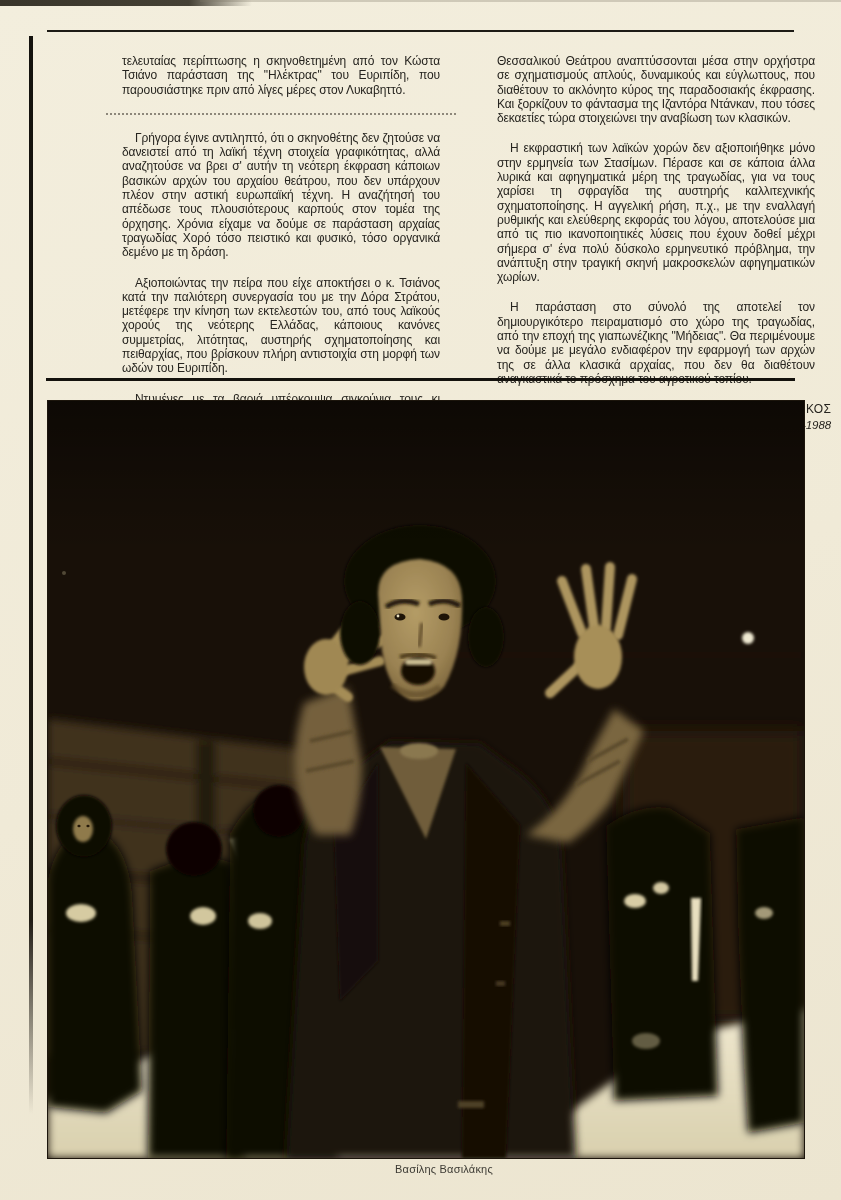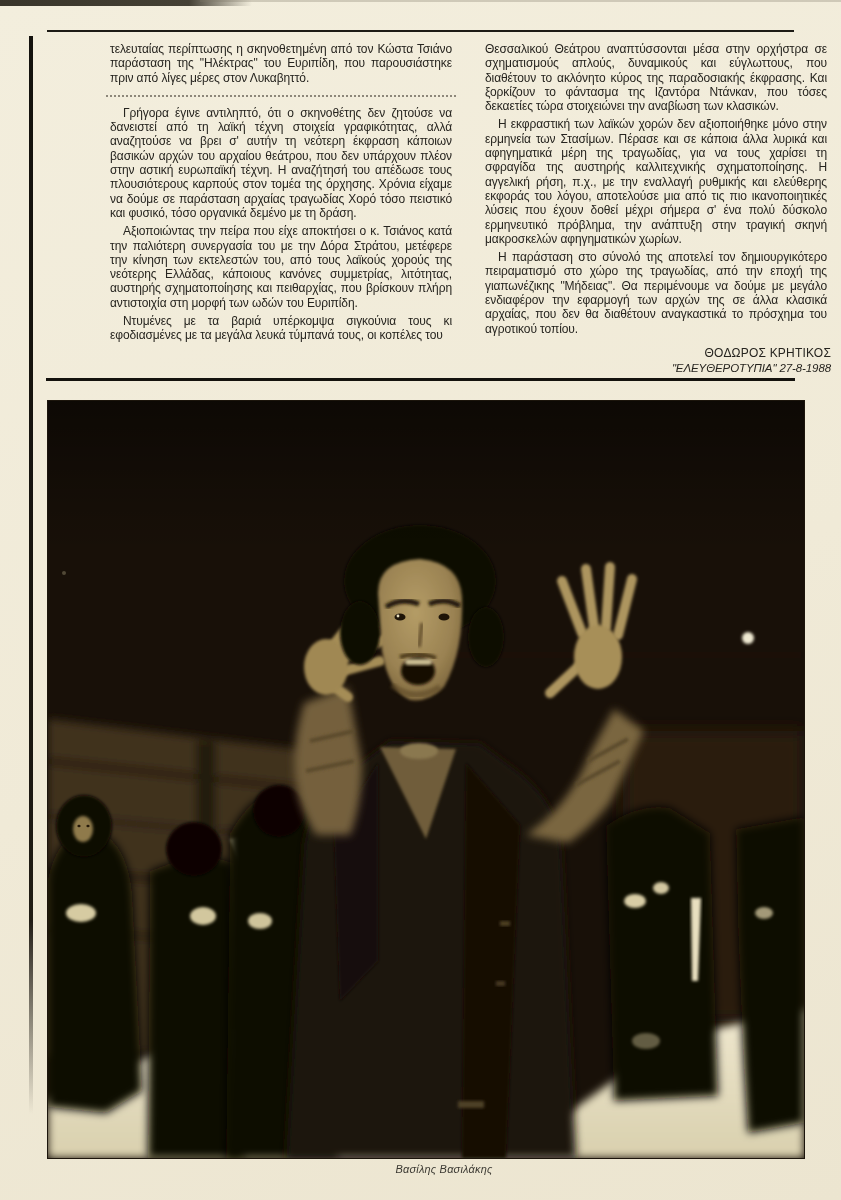--- a/index.html
+++ b/index.html
@@ -19,39 +19,39 @@
   }
   .scan-bar-left{
     position:absolute;left:29px;top:36px;width:4px;height:1078px;
     background:linear-gradient(to bottom,#14120e 0%,#191610 60%,#211d15 82%,rgba(33,29,21,0) 100%);
   }
   .rule-top{position:absolute;left:47px;top:30px;width:747px;height:2px;background:#1d1b15;}
   .rule-mid{position:absolute;left:46px;top:378px;width:749px;height:3px;background:#14120d;}
 
   .col{position:absolute;top:38px;width:350px;font-size:12px;line-height:14.3px;
        text-align:justify;letter-spacing:-0.1px;}
-  .col p{margin:4px;}
+  .col p{margin:16px;}
   .col p.ind{text-indent:13px;}
   .col-left{left:106px;}
   .col-right{left:481px;}
   .dotted-sep{
     height:0;border-bottom:2px dotted #8d877a;margin:10px 0 9px 0;
   }
   .byline{margin-top:10px;text-align:right;font-size:12px;letter-spacing:0.2px;}
   .source{text-align:right;font-style:italic;font-size:11.5px;margin-top:1px;}
 
   .photo-frame{
     position:absolute;left:47px;top:400px;width:756px;height:757px;
     border:1px solid #1c150c;background:#181008;box-sizing:content-box;
   }
   .photo-frame svg{display:block;width:756px;height:757px;}
 
   .caption{
     position:absolute;left:47px;top:1163px;width:756px;
-    text-align:center;font-style:italic;font-size:11px;color:#3c3a33;
+    text-align:center;font-size:11px;color:#3c3a33;
     padding-left:38px;box-sizing:border-box;letter-spacing:0.2px;
   }
 </style>
 </head>
 <body>
 
 <div class="scan-strip-top"></div>
 <div class="scan-hairline-top"></div>
 <div class="scan-bar-left"></div>
 

